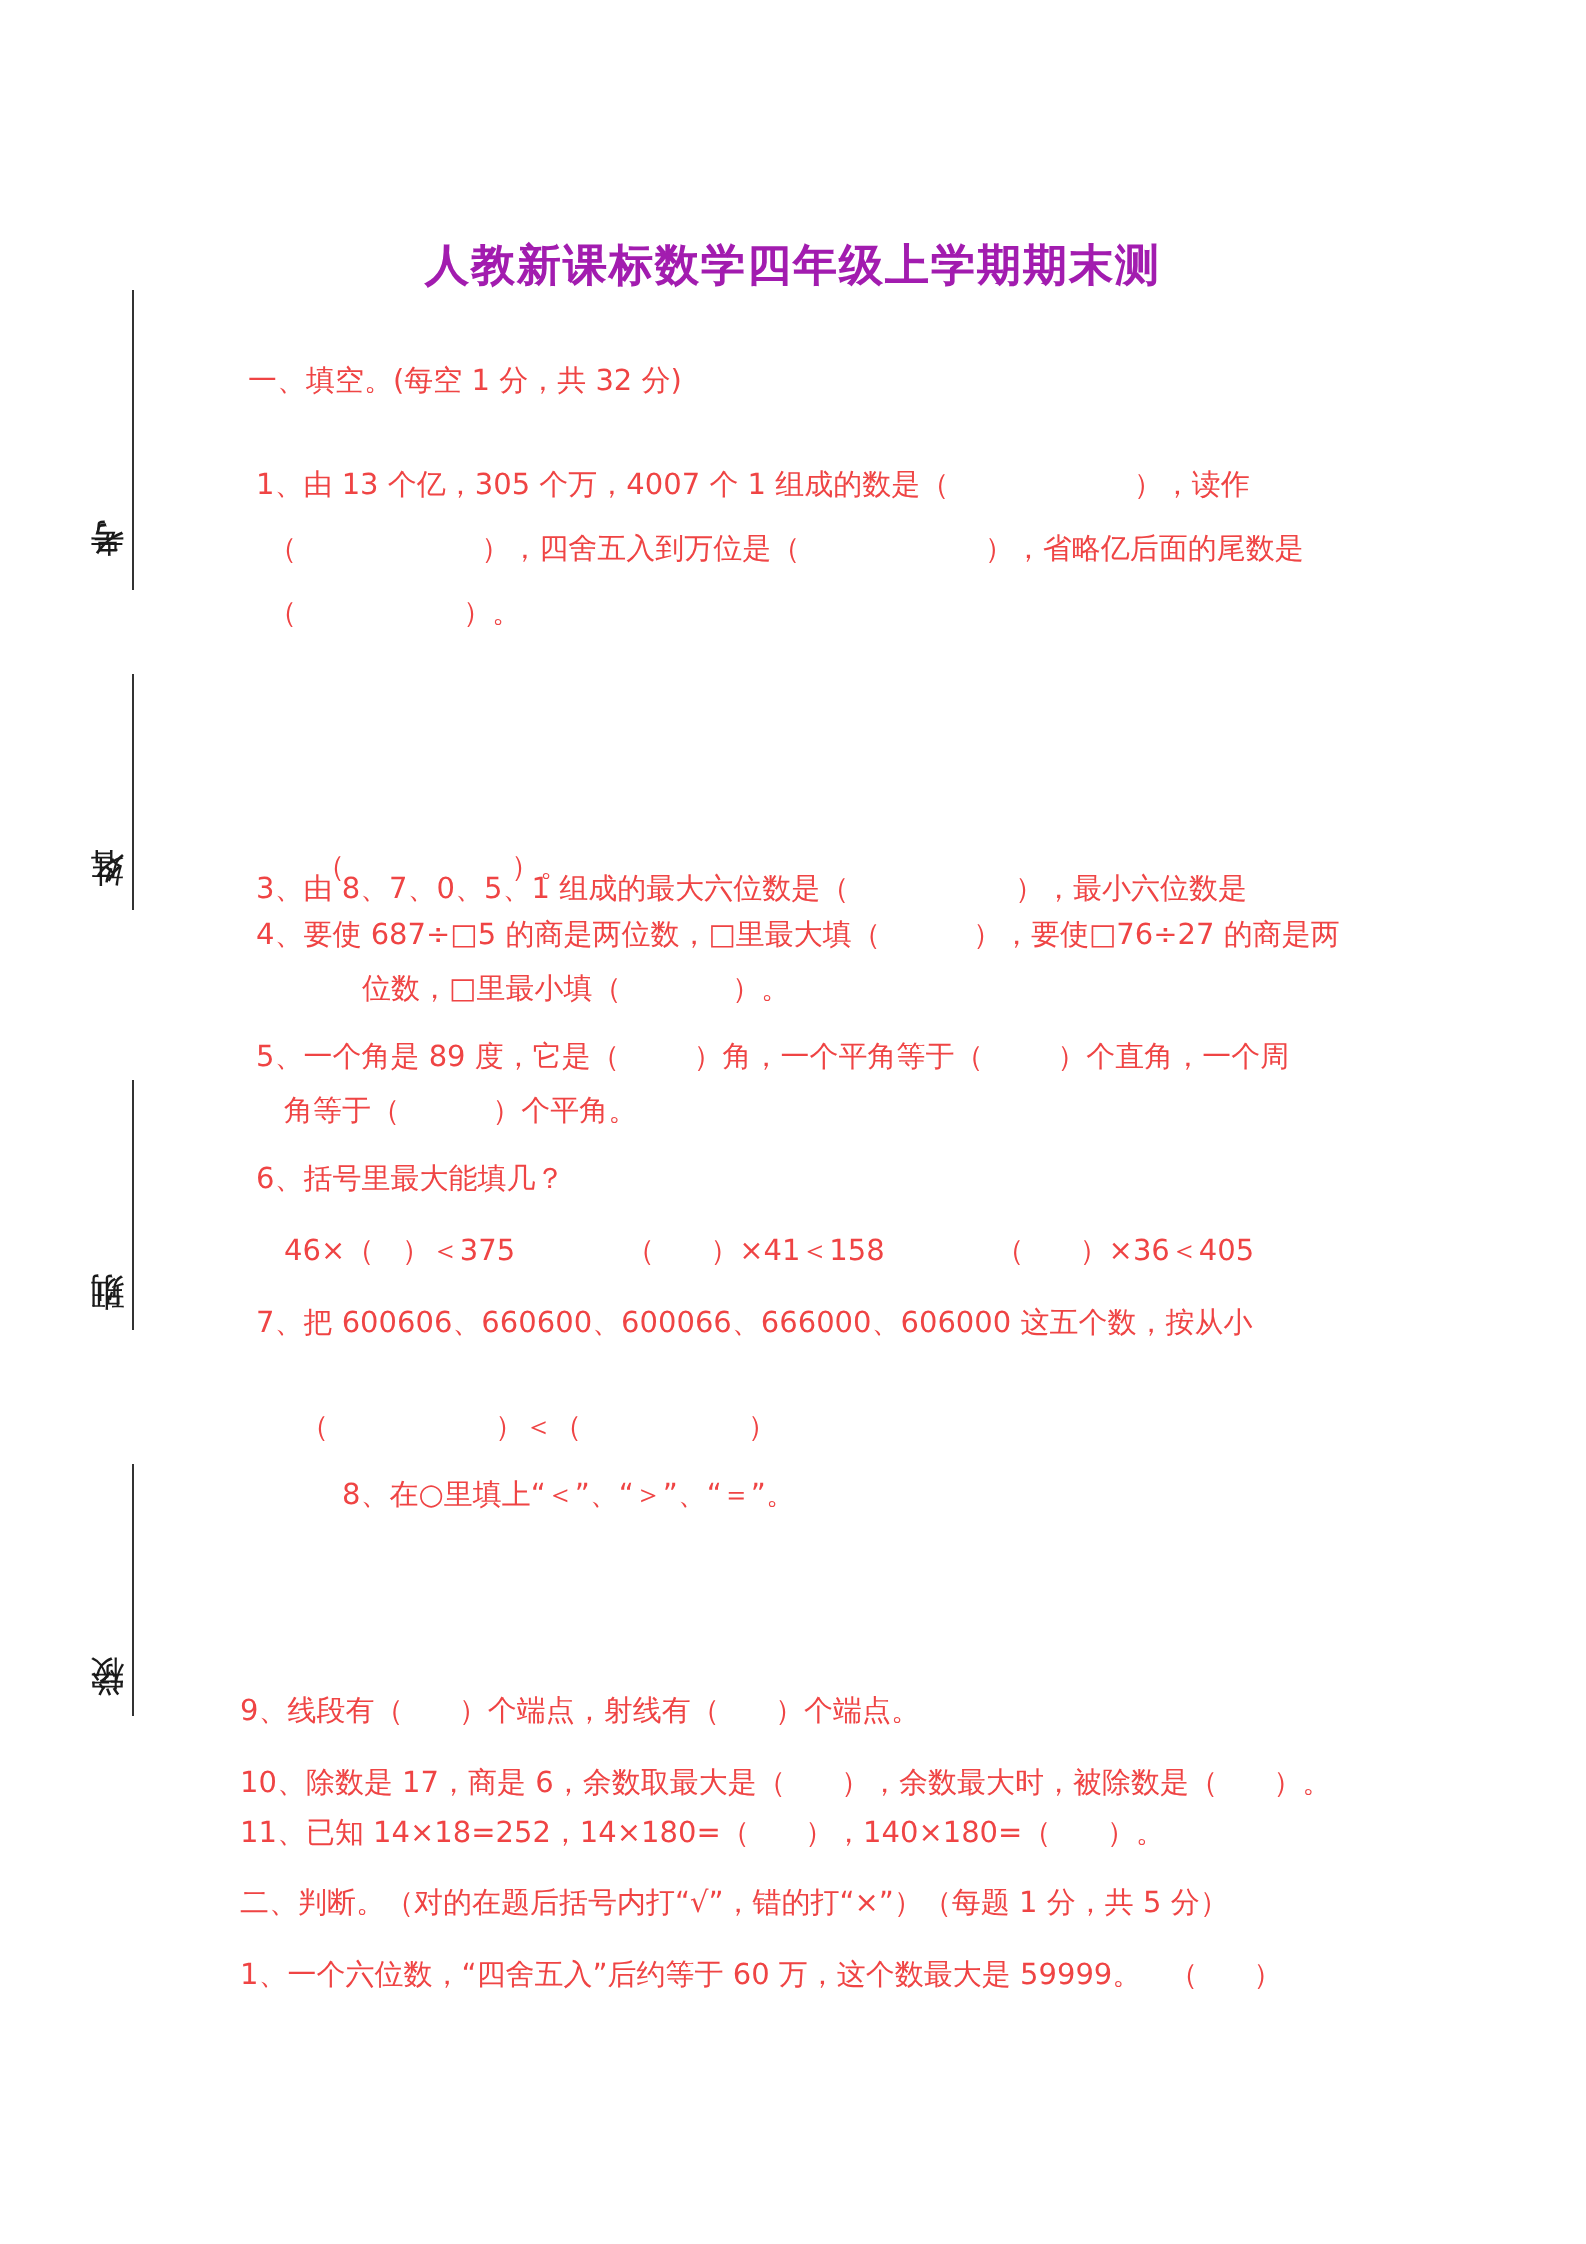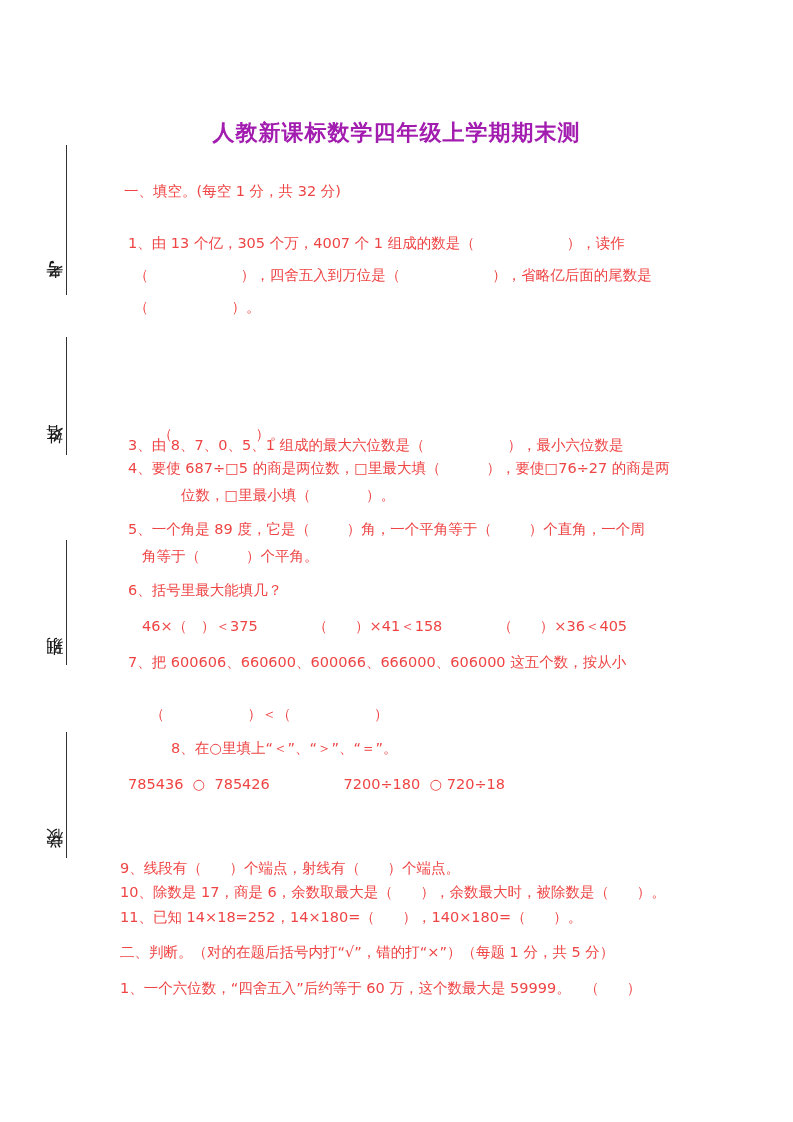--- a/index.html
+++ b/index.html
@@ -50,23 +50,22 @@
   <div class="line" style="left:128px;top:520px;">5、一个角是 89 度，它是（        ）角，一个平角等于（        ）个直角，一个周</div>
   <div class="line" style="left:142px;top:547px;">角等于（          ）个平角。</div>
 
   <div class="line" style="left:128px;top:581px;">6、括号里最大能填几？</div>
   <div class="line" style="left:142px;top:617px;">46×（   ）＜375            （      ）×41＜158            （      ）×36＜405</div>
 
   <div class="line" style="left:128px;top:653px;">7、把 600606、660600、600066、666000、606000 这五个数，按从小</div>
   <div class="line" style="left:150px;top:705px;">（                  ）＜（                  ）</div>
 
   <div class="line" style="left:128px;top:739px;margin-left:43px;">8、在○里填上“＜”、“＞”、“＝”。</div>
-  <div class="line" style="left:128px;top:775px;">785436  ○  785426                7200÷180  ○ 720÷18</div>
 
-  <div class="line" style="left:120px;top:847px;margin-top:12px;">9、线段有（      ）个端点，射线有（      ）个端点。</div>
+  <div class="line" style="left:120px;top:847px;">9、线段有（      ）个端点，射线有（      ）个端点。</div>
 
   <div class="line" style="left:120px;top:883px;">10、除数是 17，商是 6，余数取最大是（      ），余数最大时，被除数是（      ）。</div>
   <div class="line" style="left:120px;top:908px;">11、已知 14×18=252，14×180=（      ），140×180=（      ）。</div>
 
   <div class="line" style="left:120px;top:943px;">二、判断。（对的在题后括号内打“√”，错的打“×”）（每题 1 分，共 5 分）</div>
   <div class="line" style="left:120px;top:979px;">1、一个六位数，“四舍五入”后约等于 60 万，这个数最大是 59999。   （      ）</div>
 
 </div>
 
 </body></html>

